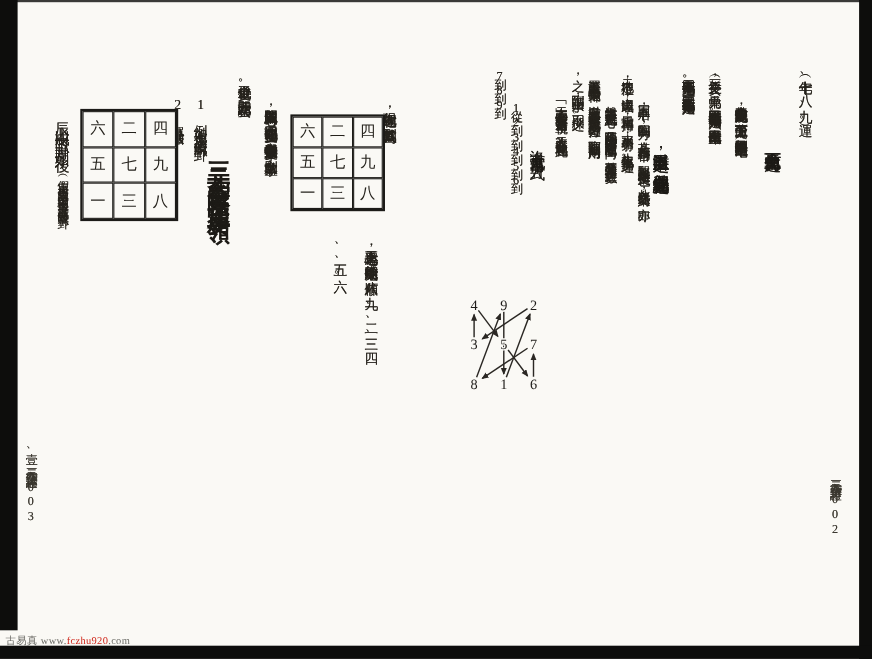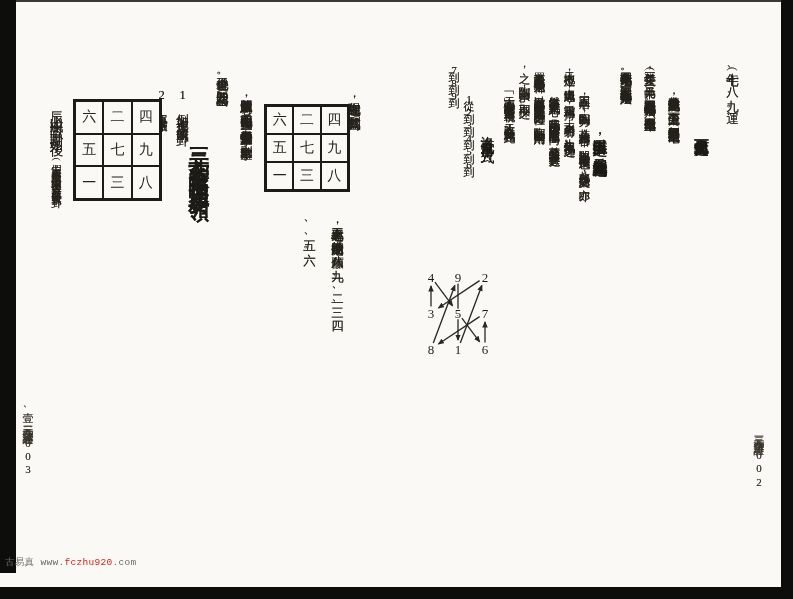--- a/index.html
+++ b/index.html
@@ -9,21 +9,21 @@
         white-space:nowrap;color:#25221c;text-shadow:0 0 .4px rgba(45,40,30,.75);}
   .upright{text-orientation:upright;}
   .h-big{color:#1c1a16;font-weight:bold;}
   .h-mid{color:#1c1a16;}
   .bar{position:absolute;background:#0d0d0c;}
   .grid{position:absolute;display:grid;grid-template-columns:repeat(3,1fr);
         grid-template-rows:repeat(3,1fr);border:2px solid #1c1b18;background:#faf9f5;}
   .gcell{border:1px solid #1c1b18;display:flex;align-items:center;justify-content:center;
          font-size:14px;color:#25221c;}
   .diagram{position:absolute;}
-  .watermark{position:absolute;left:5px;top:556px;font-family:Liberation Mono, monospace;
+  .watermark{position:absolute;left:5px;top:576px;font-family:Liberation Serif, serif;
              font-size:9.5px;letter-spacing:.3px;color:#6b6b66;}
   .watermark .red{color:#cf2418;}
   svg text{font-family:"Liberation Serif",serif;}
 </style>
 </head>
 <body>
 
 <div class="scan">
 
   <div class="bar" style="left:0;top:0;width:793px;height:2px;background:#3a3a38;"></div>

